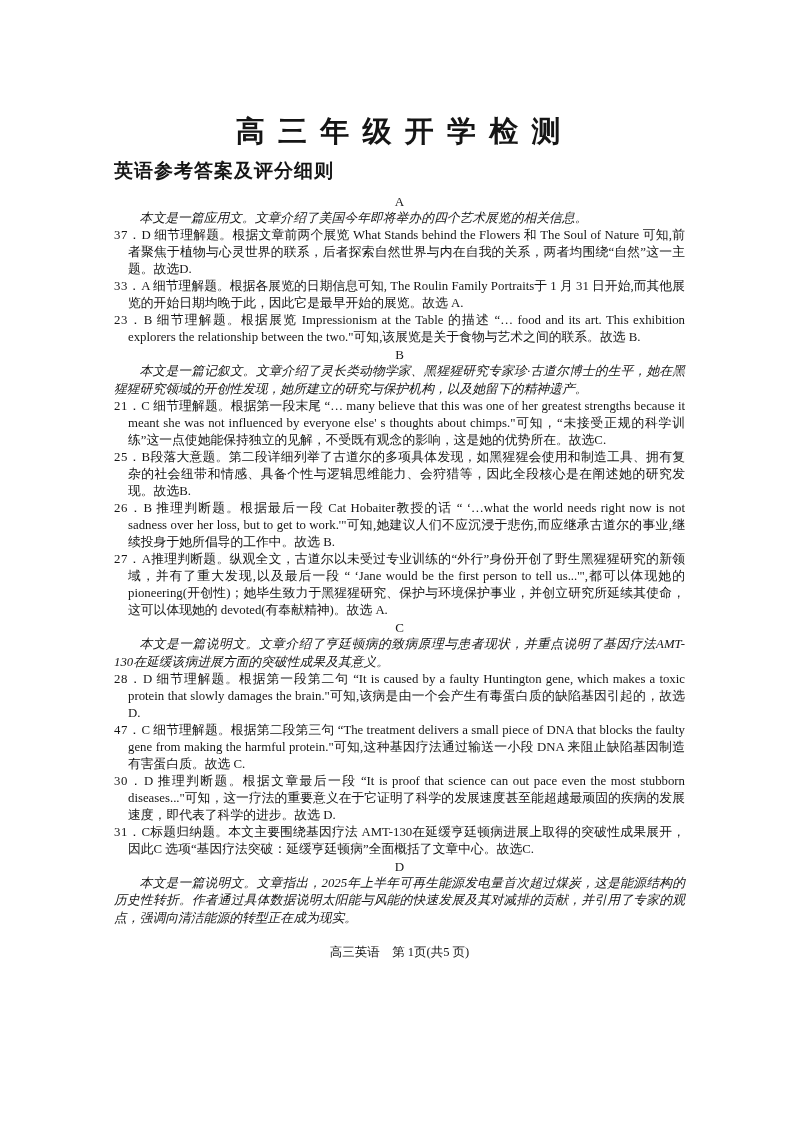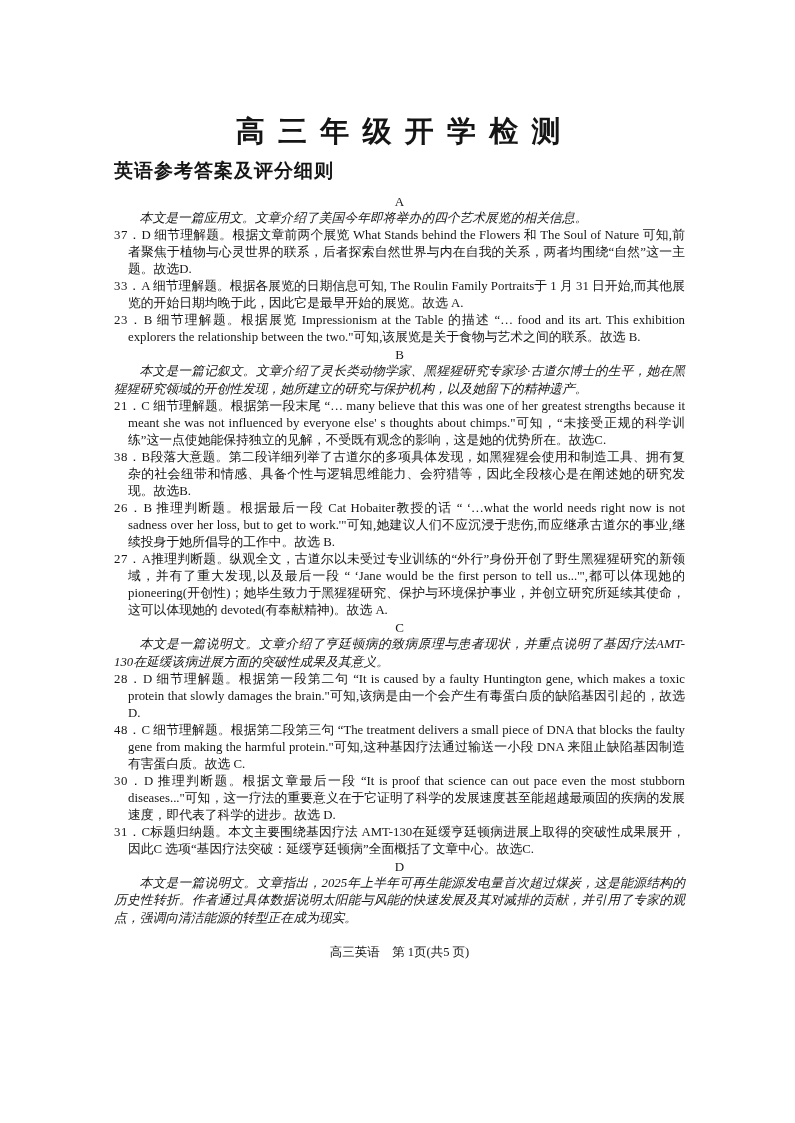--- a/index.html
+++ b/index.html
@@ -93,35 +93,35 @@
   <p class="item"><span class="item-num">23．</span><span class="item-text">B 细节理解题。根据展览 Impressionism at the Table 的描述 “… food and its art. This exhibition explorers the relationship between the two."可知,该展览是关于食物与艺术之间的联系。故选 B.</span></p>
 </div>
   </section>
 
   <section class="section">
     <div class="section-label">B</div>
     <p class="section-intro">本文是一篇记叙文。文章介绍了灵长类动物学家、黑猩猩研究专家珍·古道尔博士的生平，她在黑猩猩研究领域的开创性发现，她所建立的研究与保护机构，以及她留下的精神遗产。</p>
     <div class="items">
   <p class="item"><span class="item-num">21．</span><span class="item-text">C 细节理解题。根据第一段末尾 “… many believe that this was one of her greatest strengths because it meant she was not influenced by everyone else' s thoughts about chimps."可知，“未接受正规的科学训练”这一点使她能保持独立的见解，不受既有观念的影响，这是她的优势所在。故选C.</span></p>
 
-  <p class="item"><span class="item-num">38．</span><span class="item-text">B段落大意题。第二段详细列举了古道尔的多项具体发现，如黑猩猩会使用和制造工具、拥有复杂的社会纽带和情感、具备个性与逻辑思维能力、会狩猎等，因此全段核心是在阐述她的研究发现。故选B.</span></p>
+  <p class="item"><span class="item-num">25．</span><span class="item-text">B段落大意题。第二段详细列举了古道尔的多项具体发现，如黑猩猩会使用和制造工具、拥有复杂的社会纽带和情感、具备个性与逻辑思维能力、会狩猎等，因此全段核心是在阐述她的研究发现。故选B.</span></p>
 
   <p class="item"><span class="item-num">26．</span><span class="item-text">B 推理判断题。根据最后一段 Cat Hobaiter教授的话 “ ‘…what the world needs right now is not sadness over her loss, but to get to work.'"可知,她建议人们不应沉浸于悲伤,而应继承古道尔的事业,继续投身于她所倡导的工作中。故选 B.</span></p>
 
   <p class="item"><span class="item-num">27．</span><span class="item-text">A推理判断题。纵观全文，古道尔以未受过专业训练的“外行”身份开创了野生黑猩猩研究的新领域，并有了重大发现,以及最后一段 “ ‘Jane would be the first person to tell us...'",都可以体现她的 pioneering(开创性)；她毕生致力于黑猩猩研究、保护与环境保护事业，并创立研究所延续其使命，这可以体现她的 devoted(有奉献精神)。故选 A.</span></p>
 </div>
   </section>
 
   <section class="section">
     <div class="section-label">C</div>
     <p class="section-intro">本文是一篇说明文。文章介绍了亨廷顿病的致病原理与患者现状，并重点说明了基因疗法AMT-130在延缓该病进展方面的突破性成果及其意义。</p>
     <div class="items">
   <p class="item"><span class="item-num">28．</span><span class="item-text">D 细节理解题。根据第一段第二句 “It is caused by a faulty Huntington gene, which makes a toxic protein that slowly damages the brain."可知,该病是由一个会产生有毒蛋白质的缺陷基因引起的，故选 D.</span></p>
 
-  <p class="item"><span class="item-num">48．</span><span class="item-text">C 细节理解题。根据第二段第三句 “The treatment delivers a small piece of DNA that blocks the faulty gene from making the harmful protein."可知,这种基因疗法通过输送一小段 DNA 来阻止缺陷基因制造有害蛋白质。故选 C.</span></p>
+  <p class="item"><span class="item-num">47．</span><span class="item-text">C 细节理解题。根据第二段第三句 “The treatment delivers a small piece of DNA that blocks the faulty gene from making the harmful protein."可知,这种基因疗法通过输送一小段 DNA 来阻止缺陷基因制造有害蛋白质。故选 C.</span></p>
 
   <p class="item"><span class="item-num">30．</span><span class="item-text">D 推理判断题。根据文章最后一段 “It is proof that science can out pace even the most stubborn diseases..."可知，这一疗法的重要意义在于它证明了科学的发展速度甚至能超越最顽固的疾病的发展速度，即代表了科学的进步。故选 D.</span></p>
 
   <p class="item"><span class="item-num">31．</span><span class="item-text">C标题归纳题。本文主要围绕基因疗法 AMT-130在延缓亨廷顿病进展上取得的突破性成果展开，因此C 选项“基因疗法突破：延缓亨廷顿病”全面概括了文章中心。故选C.</span></p>
 </div>
   </section>
 
   <section class="section">
     <div class="section-label">D</div>
     <p class="section-intro">本文是一篇说明文。文章指出，2025年上半年可再生能源发电量首次超过煤炭，这是能源结构的历史性转折。作者通过具体数据说明太阳能与风能的快速发展及其对减排的贡献，并引用了专家的观点，强调向清洁能源的转型正在成为现实。</p>

